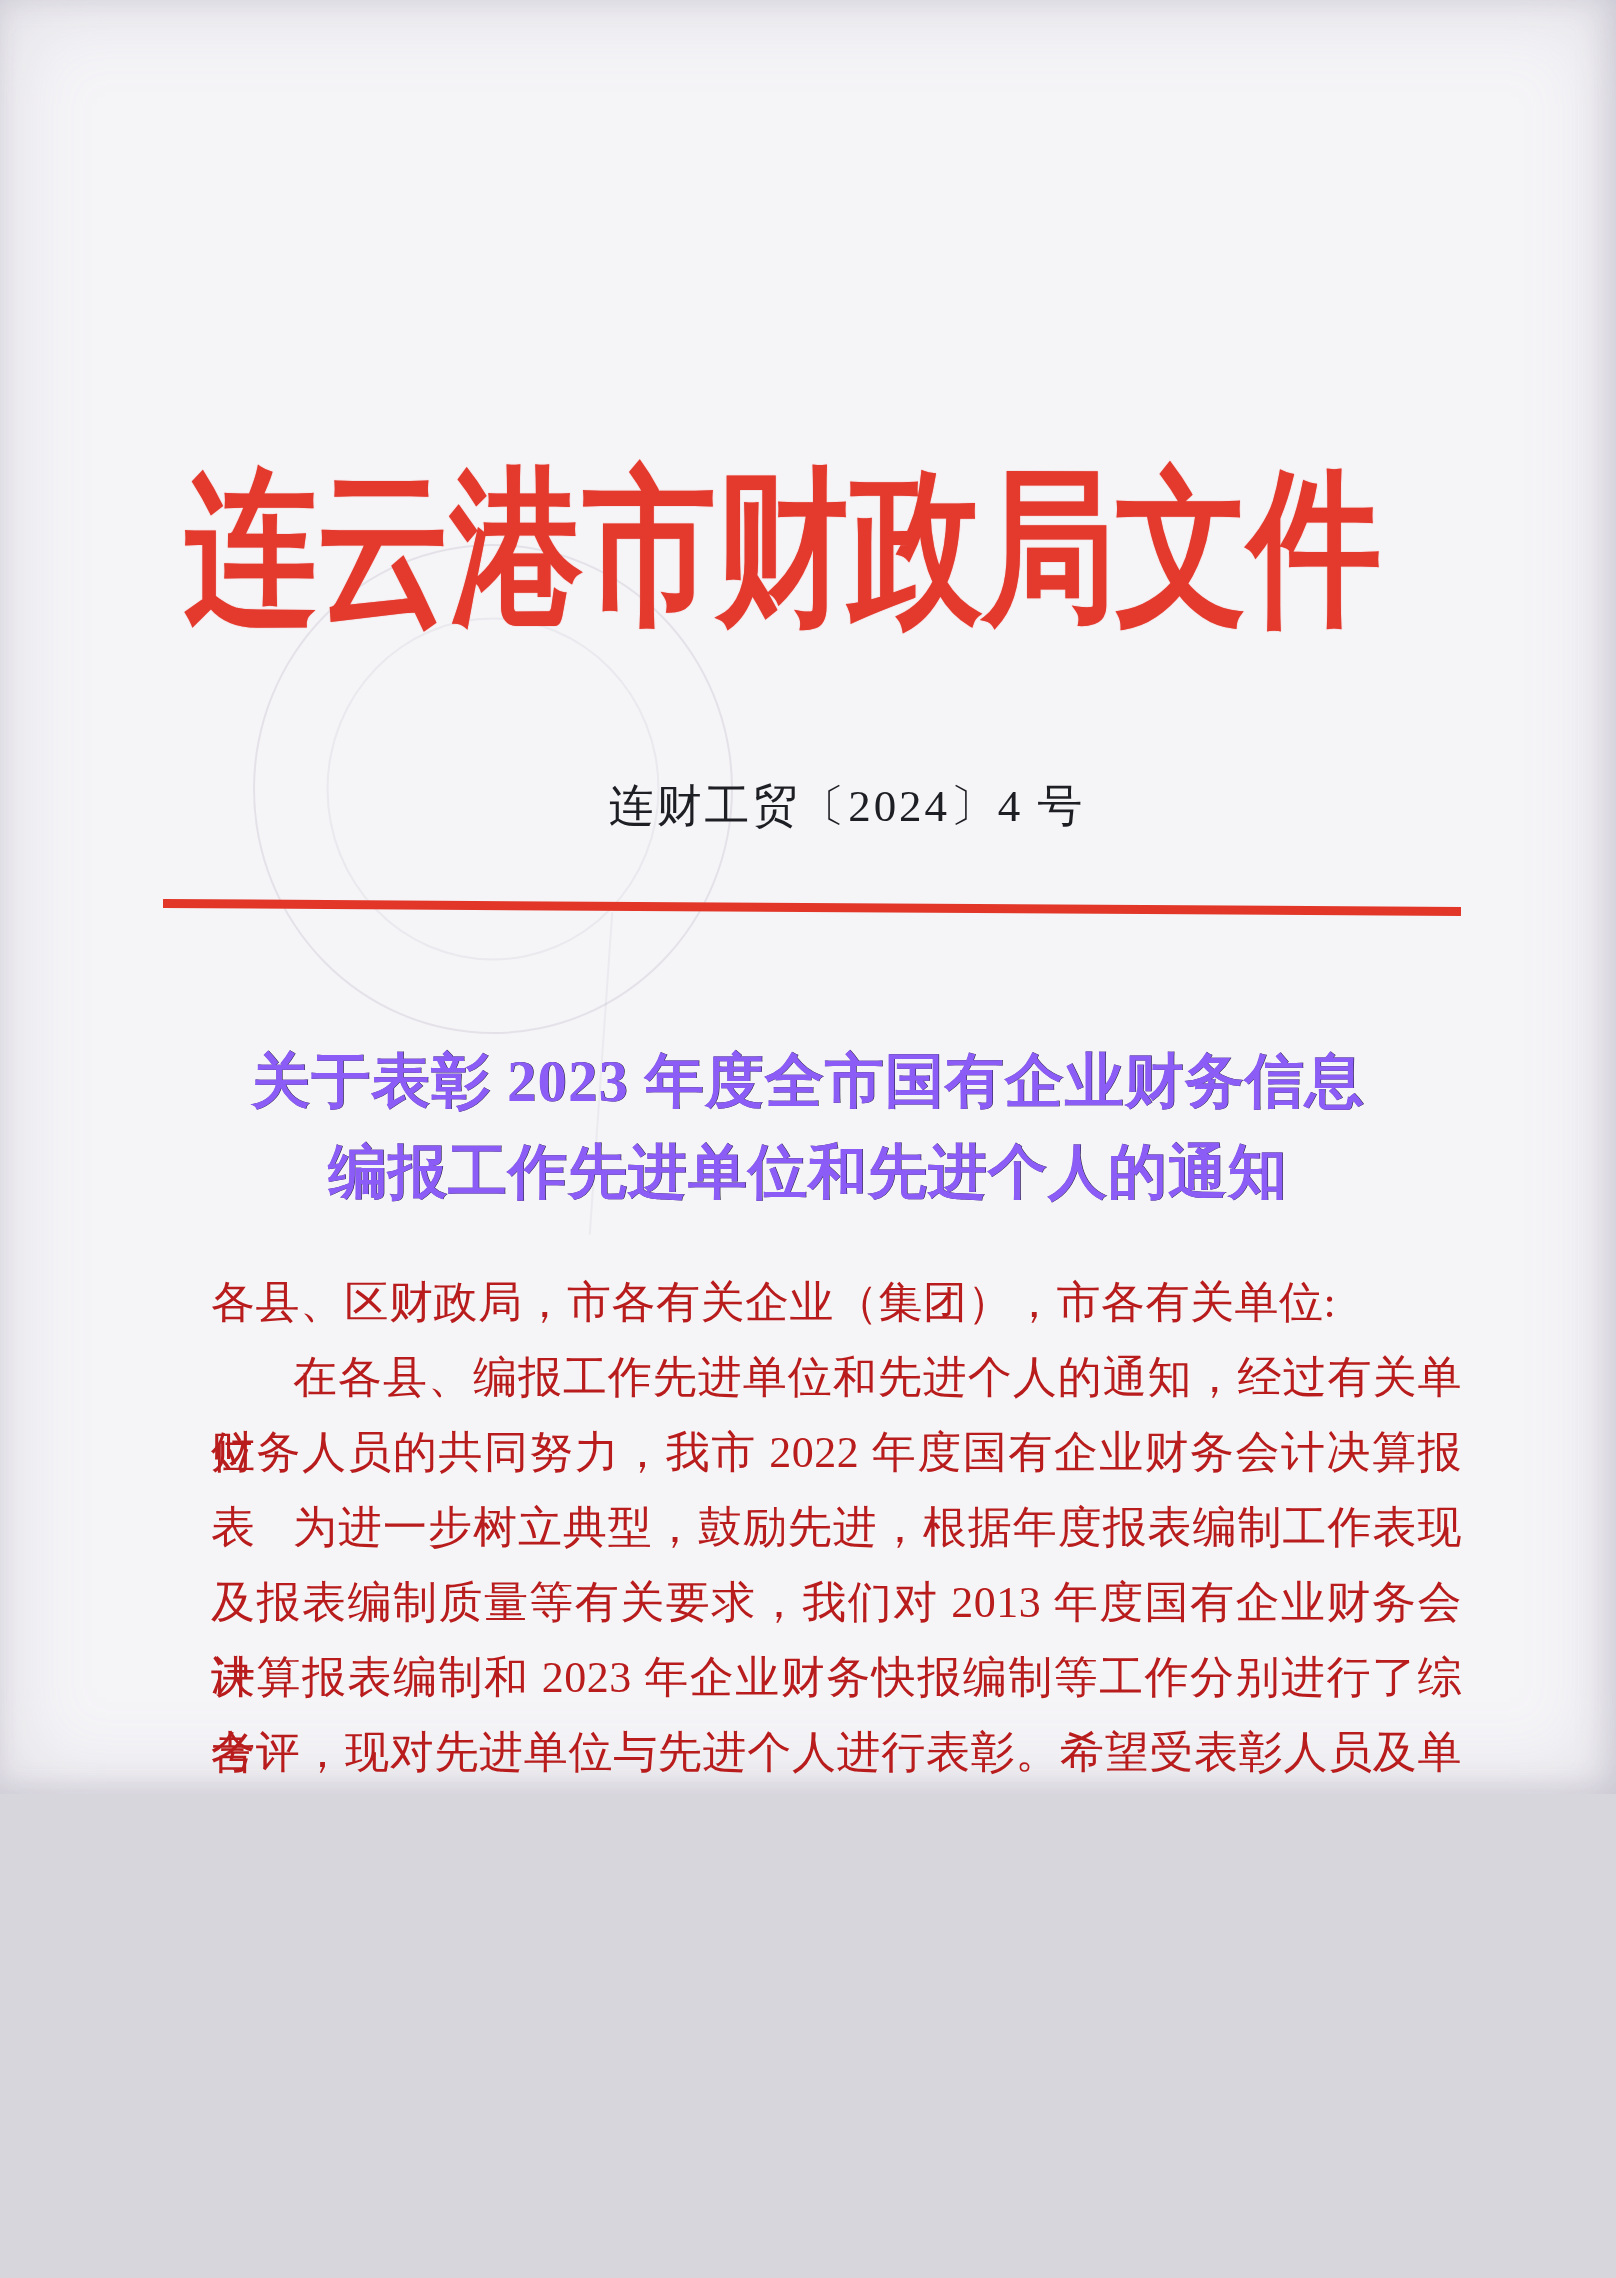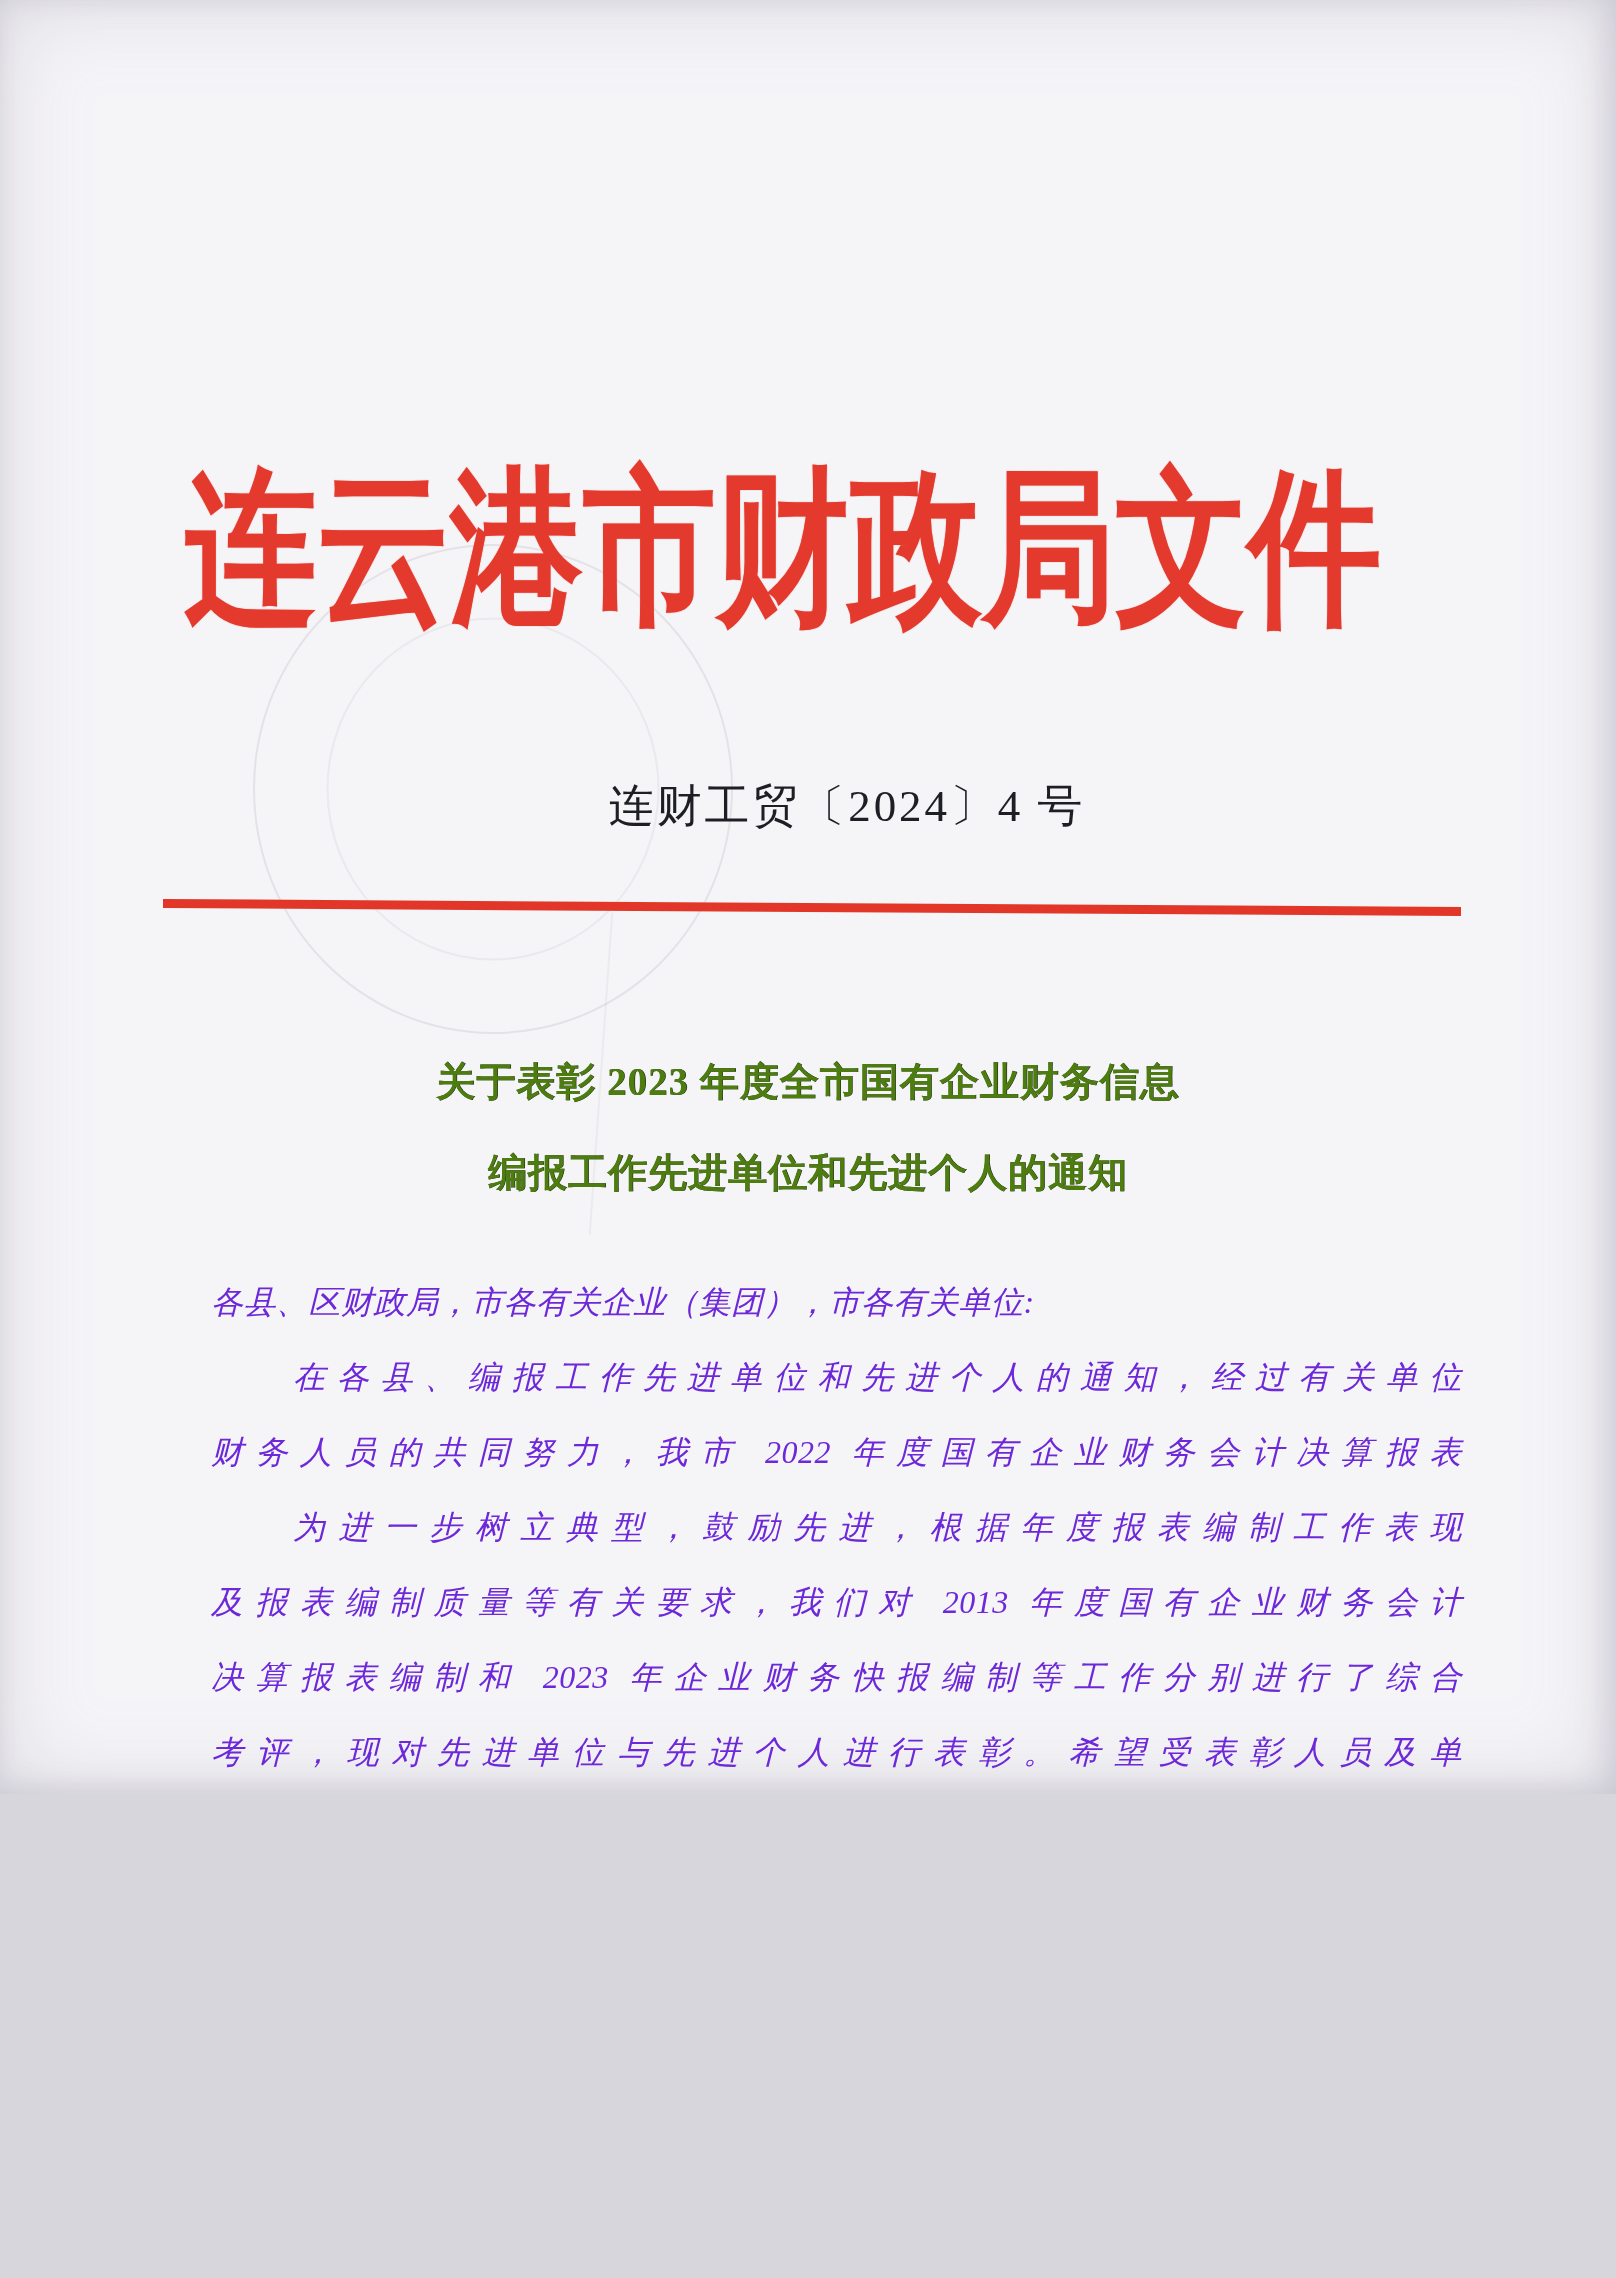--- a/index.html
+++ b/index.html
@@ -94,41 +94,40 @@
     transform: rotate(0.35deg);
   }
 
   .doc-title {
     position: absolute;
     top: 1036px;
     left: 0;
     width: 100%;
     text-align: center;
     font-weight: bold;
-    font-size: 39px;
+    font-size: 59px;
     line-height: 91px;
-    color: #4d7c0f;
+    color: #8b5cf6;
     letter-spacing: 1px;
     text-shadow: 0.6px 0 0 #16171b;
   }
 
   .body-block {
     position: absolute;
     left: 211px;
     top: 1265px;
     width: 1251px;
   }
   .line {
     height: 75px;
     line-height: 75px;
-    font-size: 32px;
+    font-size: 44px;
     letter-spacing: 0.5px;
     white-space: nowrap;
-    color: #6d28d9;
-    font-style: italic;
+    color: #b91c1c;
   }
   .line.fill {
     white-space: normal;
     text-align: justify;
     text-align-last: justify;
   }
   .line.indent { text-indent: 82px; }
 
   .page-number {
     position: absolute;

